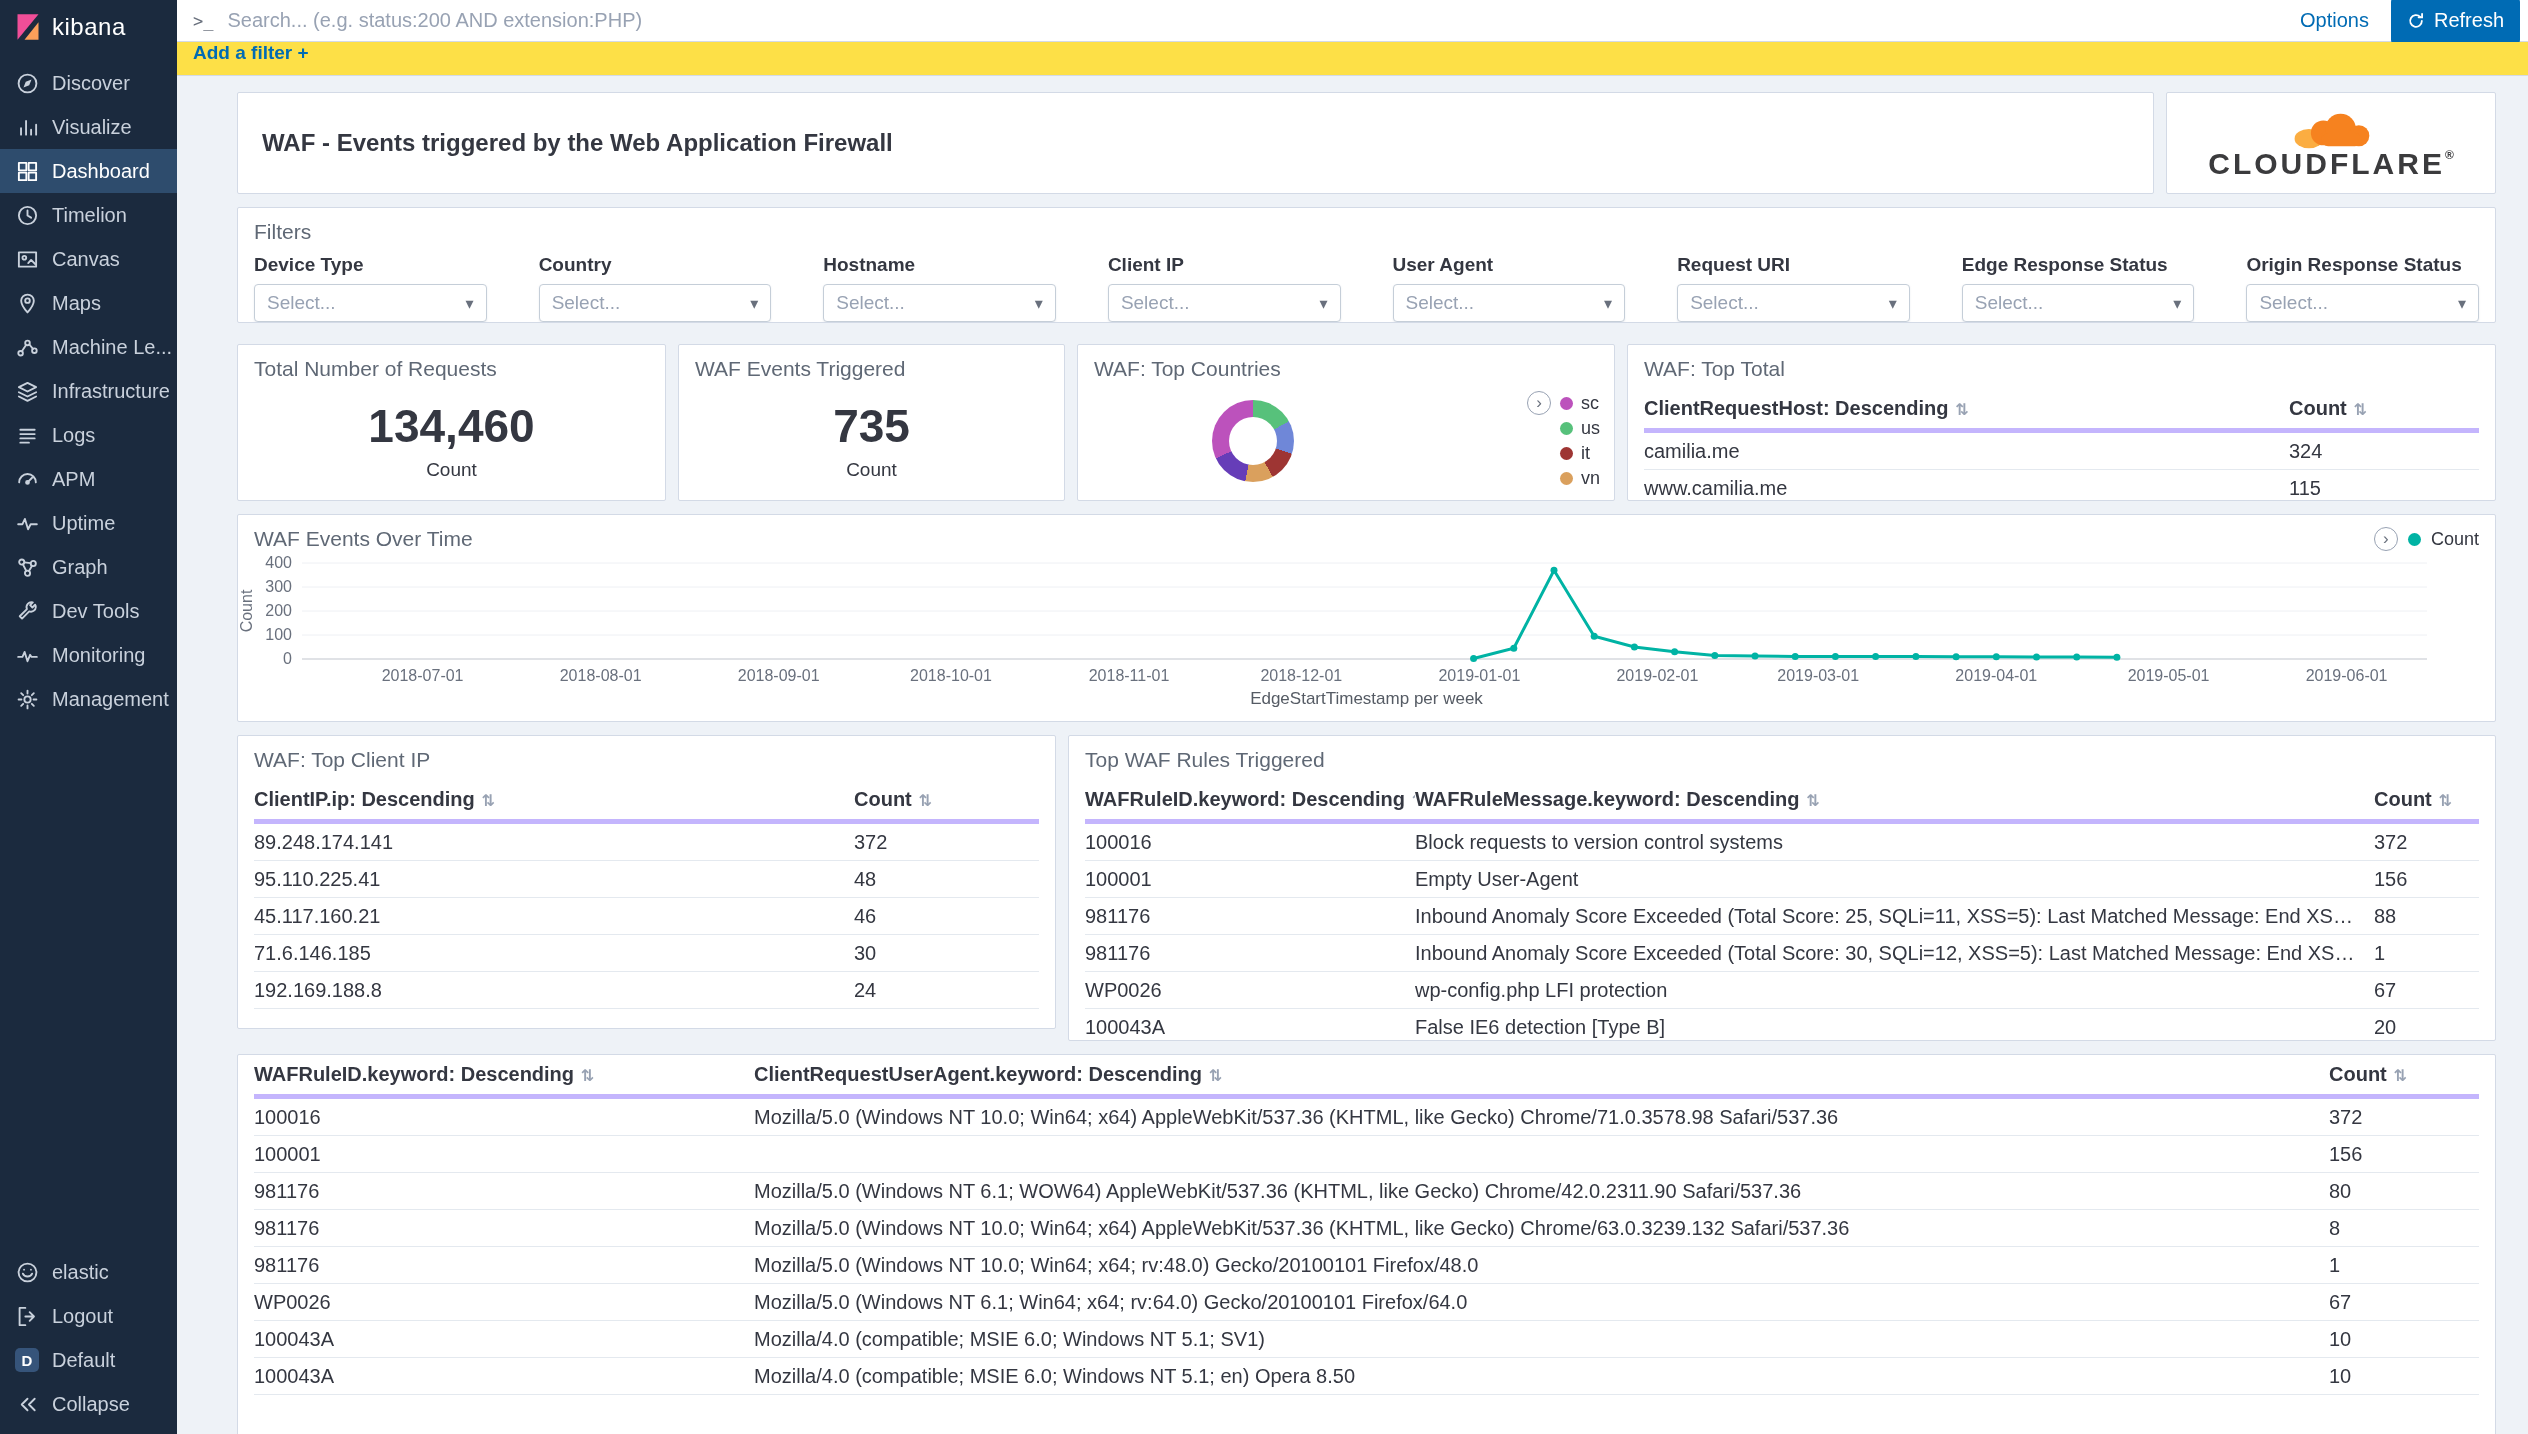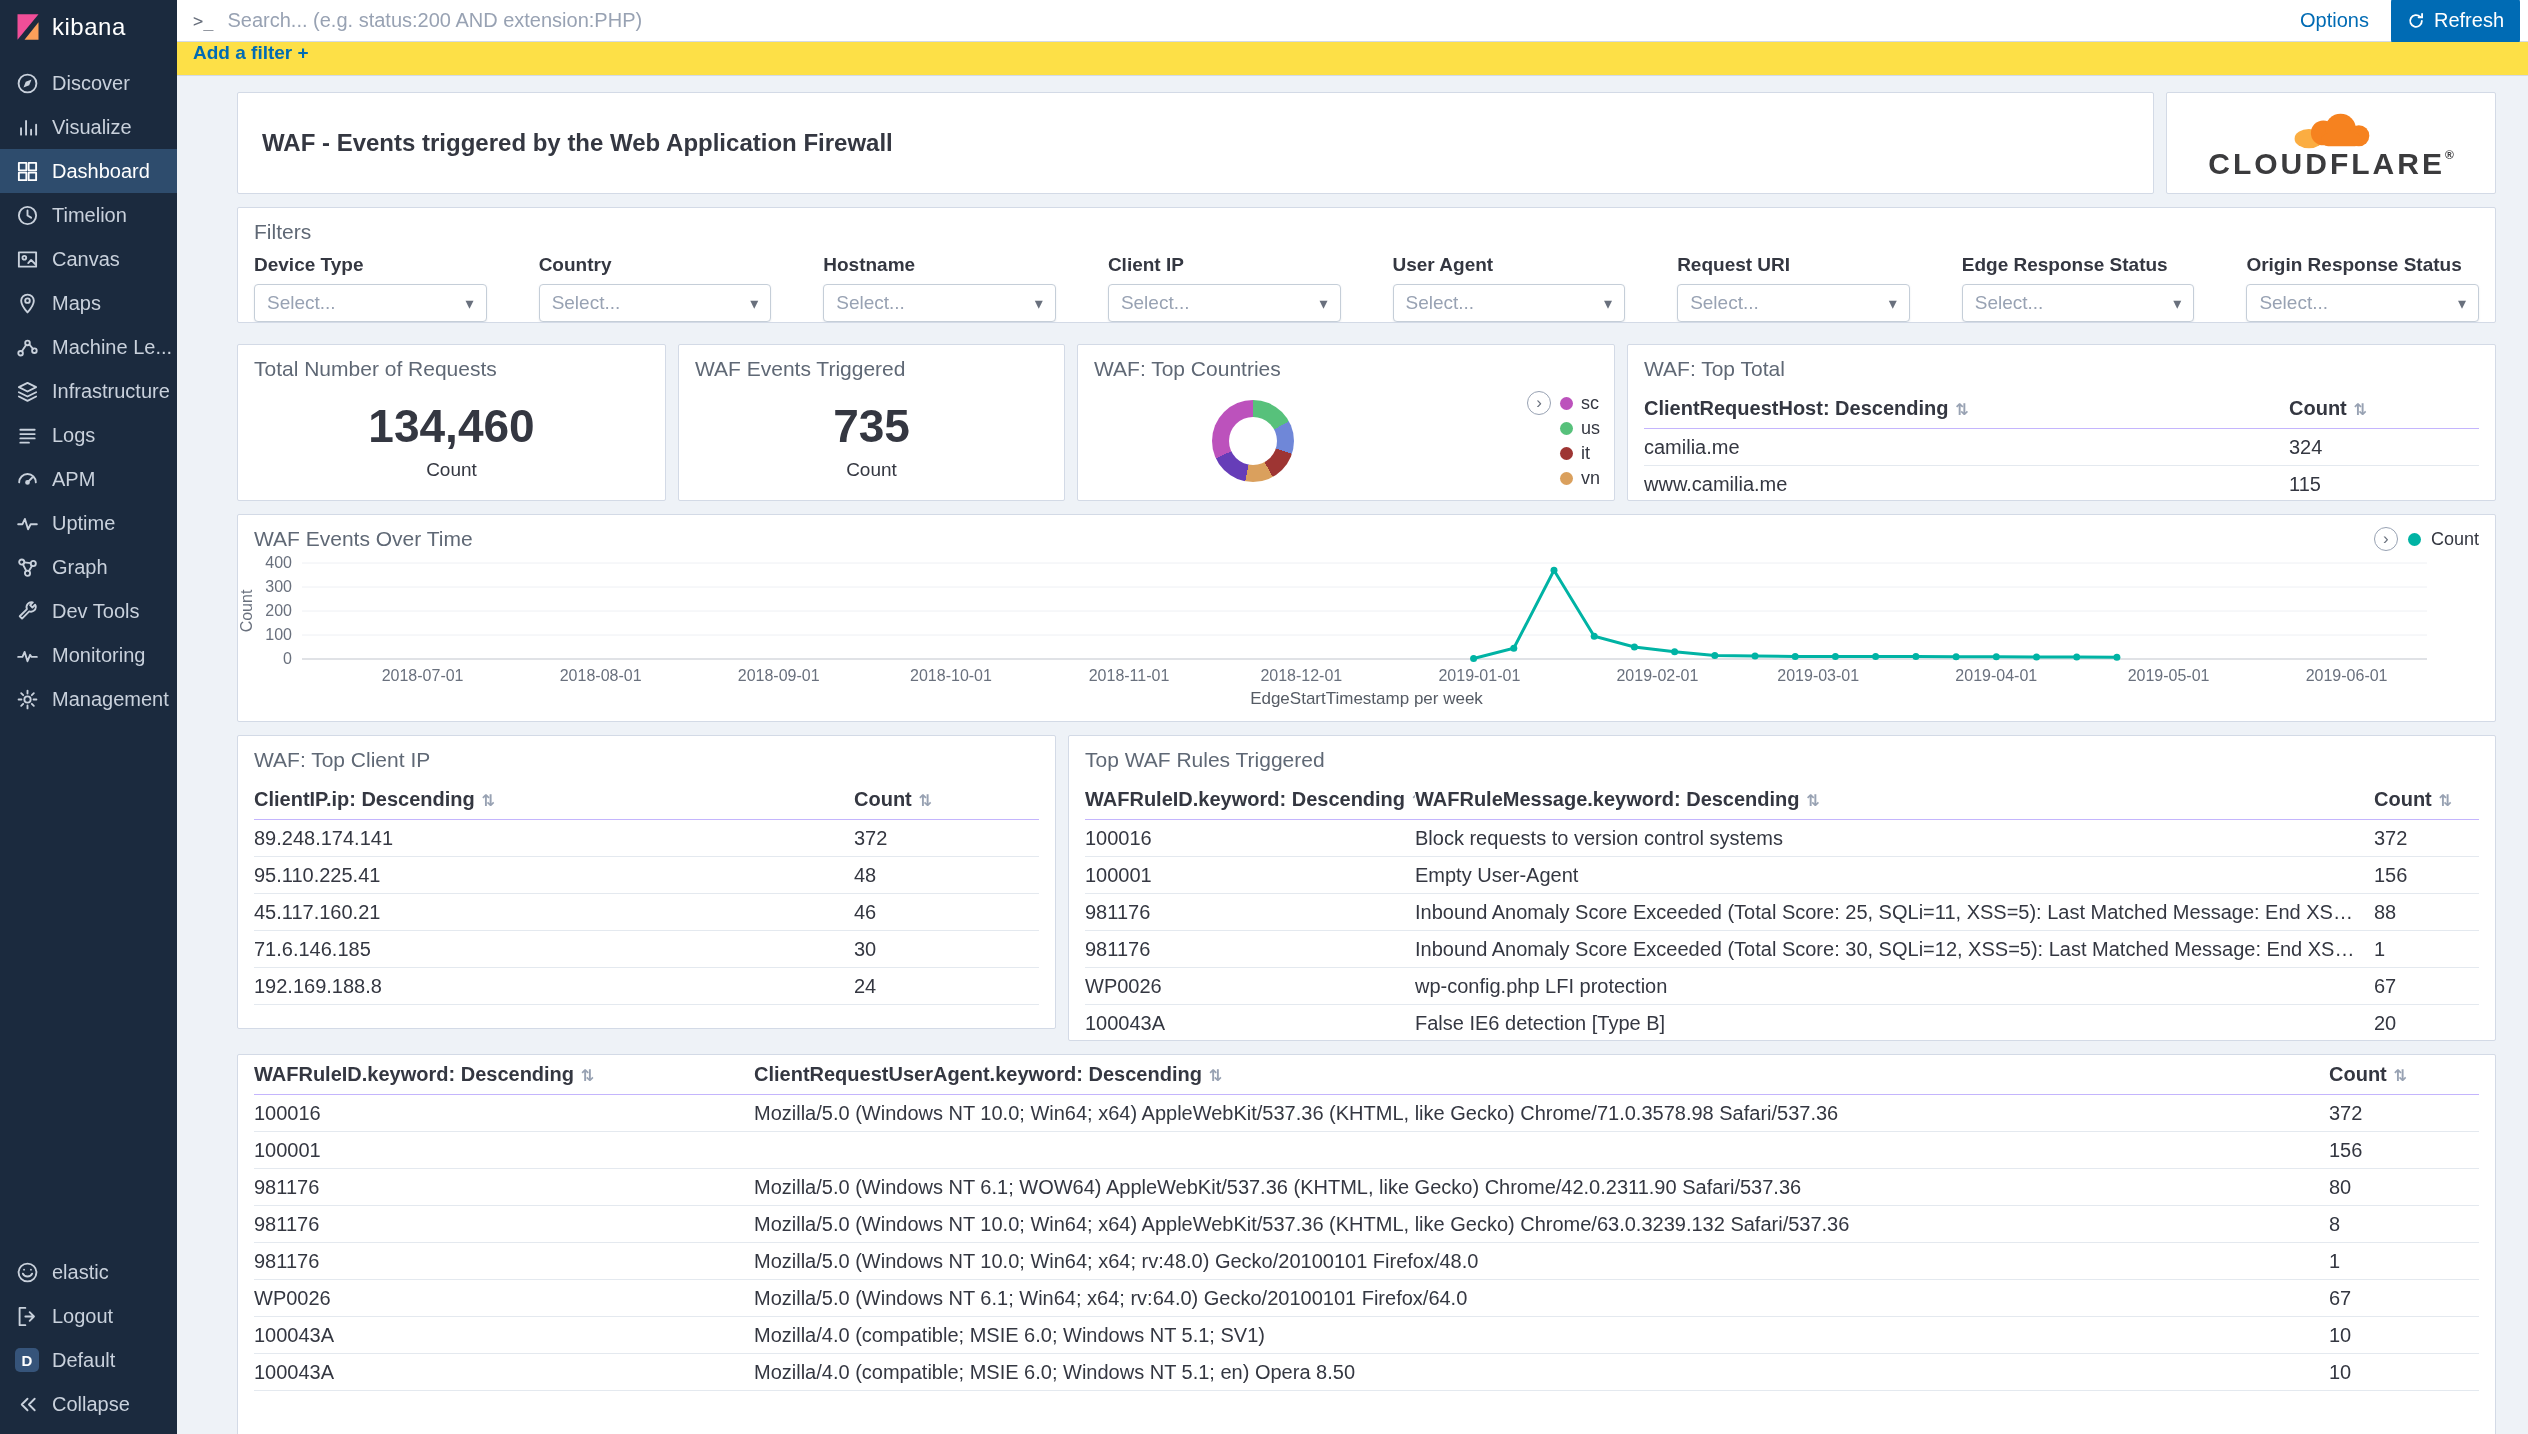--- a/index.html
+++ b/index.html
@@ -74,21 +74,21 @@
   .legend-toggle{display:inline-flex;width:24px;height:24px;border:1px solid #98a2b3;border-radius:50%;color:#69707d;
     align-items:center;justify-content:center;font-size:17px;cursor:pointer;flex:0 0 24px}
   .legend-col ul{list-style:none}
   .legend-col li{display:flex;align-items:center;gap:8px;font-size:18px;height:25px;color:#343741;cursor:pointer}
   .legend-dot{width:13px;height:13px;border-radius:50%;display:inline-block;flex:0 0 13px}
 
   
   .table-wrap{padding:0 16px}
   .kbn-table{width:100%;border-collapse:collapse;table-layout:fixed}
   .kbn-table th{font-weight:700;font-size:20px;color:#343741;text-align:left;padding:8px 8px 8px 0;
-    border-bottom:1px solid #c4b5fd;white-space:nowrap;overflow:hidden}
+    border-bottom:5px solid #c4b5fd;white-space:nowrap;overflow:hidden}
   .kbn-table th .sort{color:#98a2b3;margin-left:7px;font-size:16px;cursor:pointer}
   .kbn-table td{font-size:20px;color:#343741;padding:7px 8px 6px 0;border-bottom:1px solid #e4e9ef;
     white-space:nowrap;overflow:hidden;text-overflow:ellipsis}
   .hosts-panel{flex:1;height:157px}
 
   
   .chart-panel{height:208px;margin-bottom:13px}
   .chart-head{display:flex;justify-content:space-between;align-items:center;padding:12px 16px 0}
   .chart-head .panel-title{padding:0}
   .chart-legend{display:flex;align-items:center;gap:10px;font-size:18px;color:#343741}

